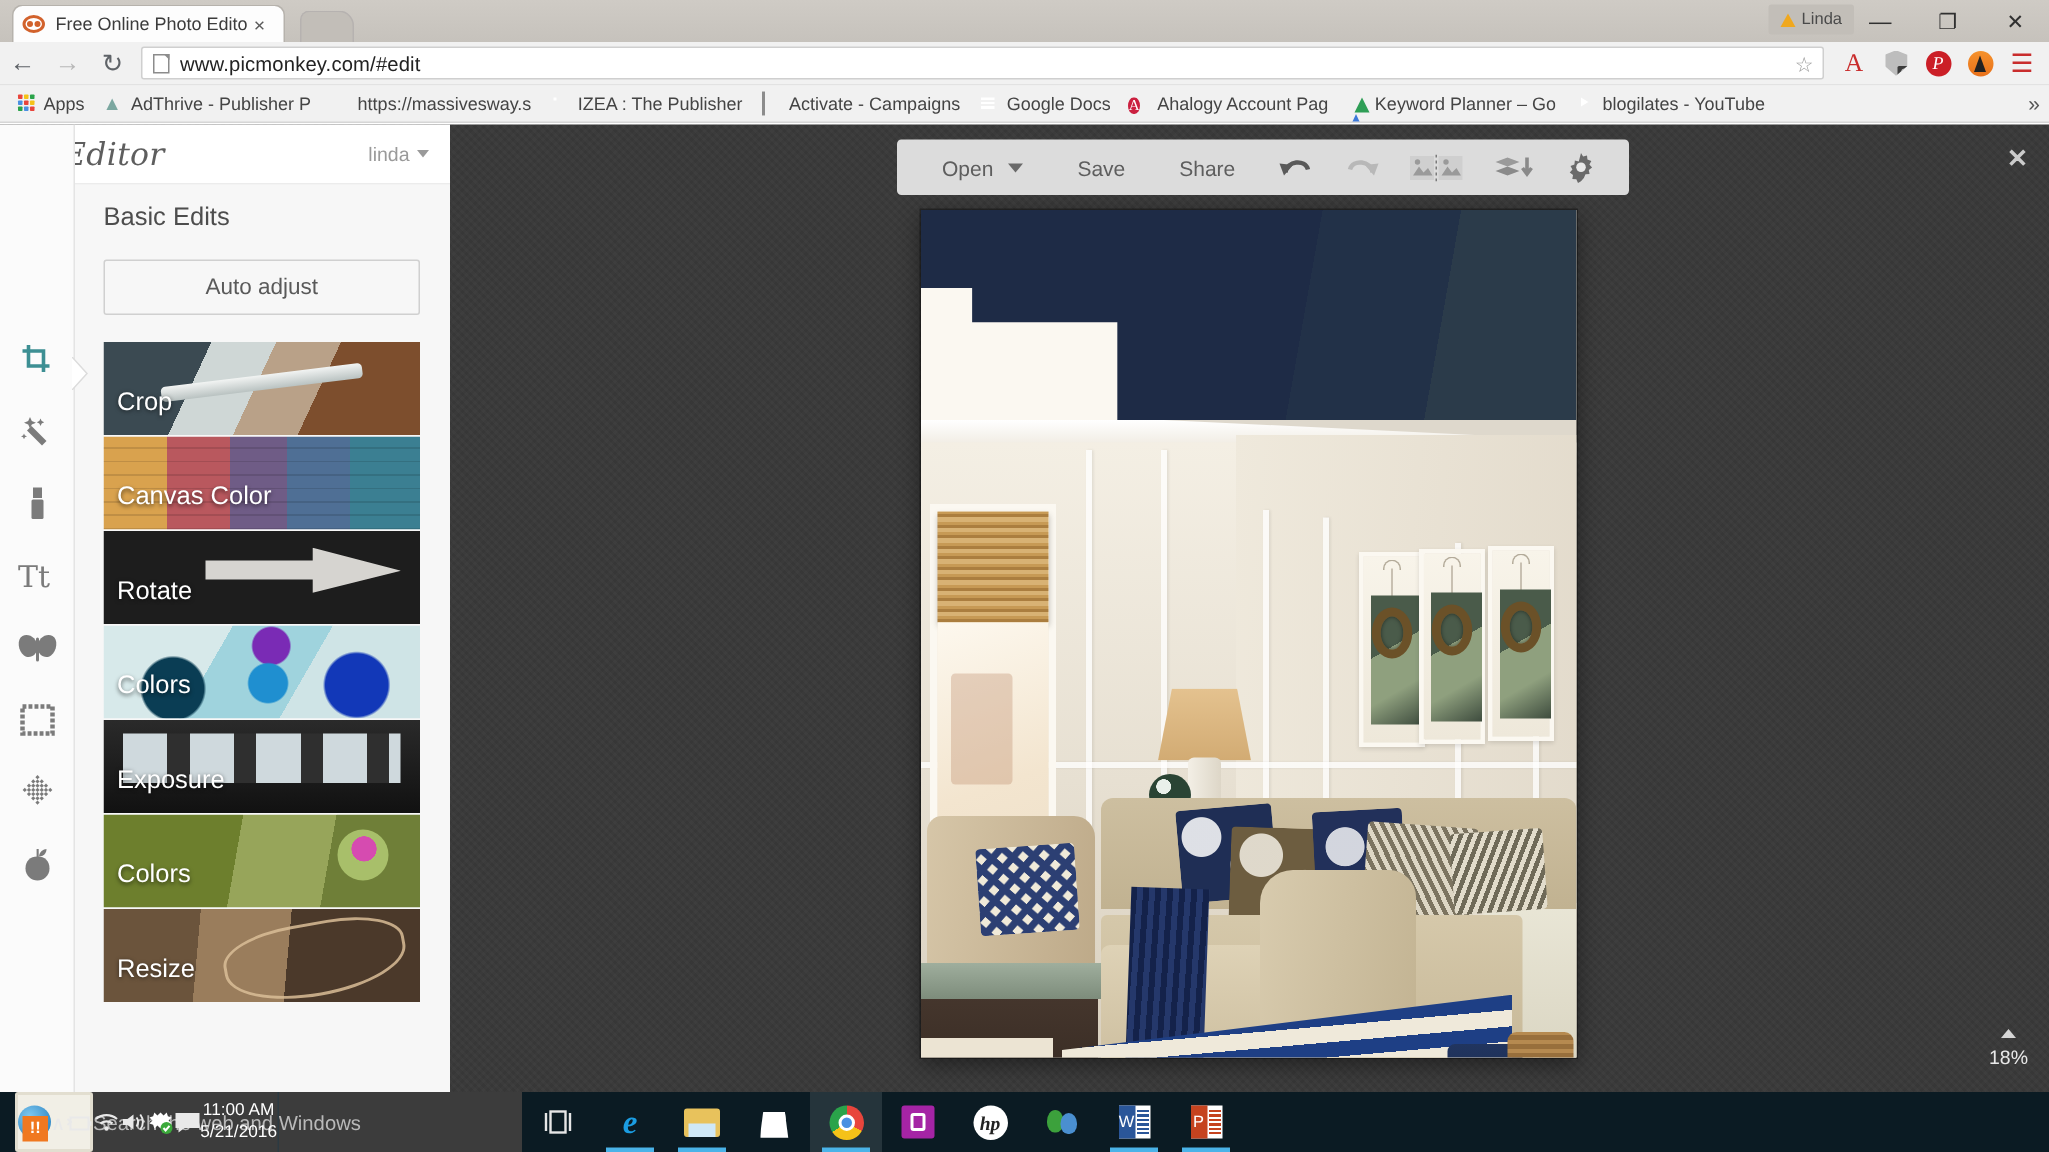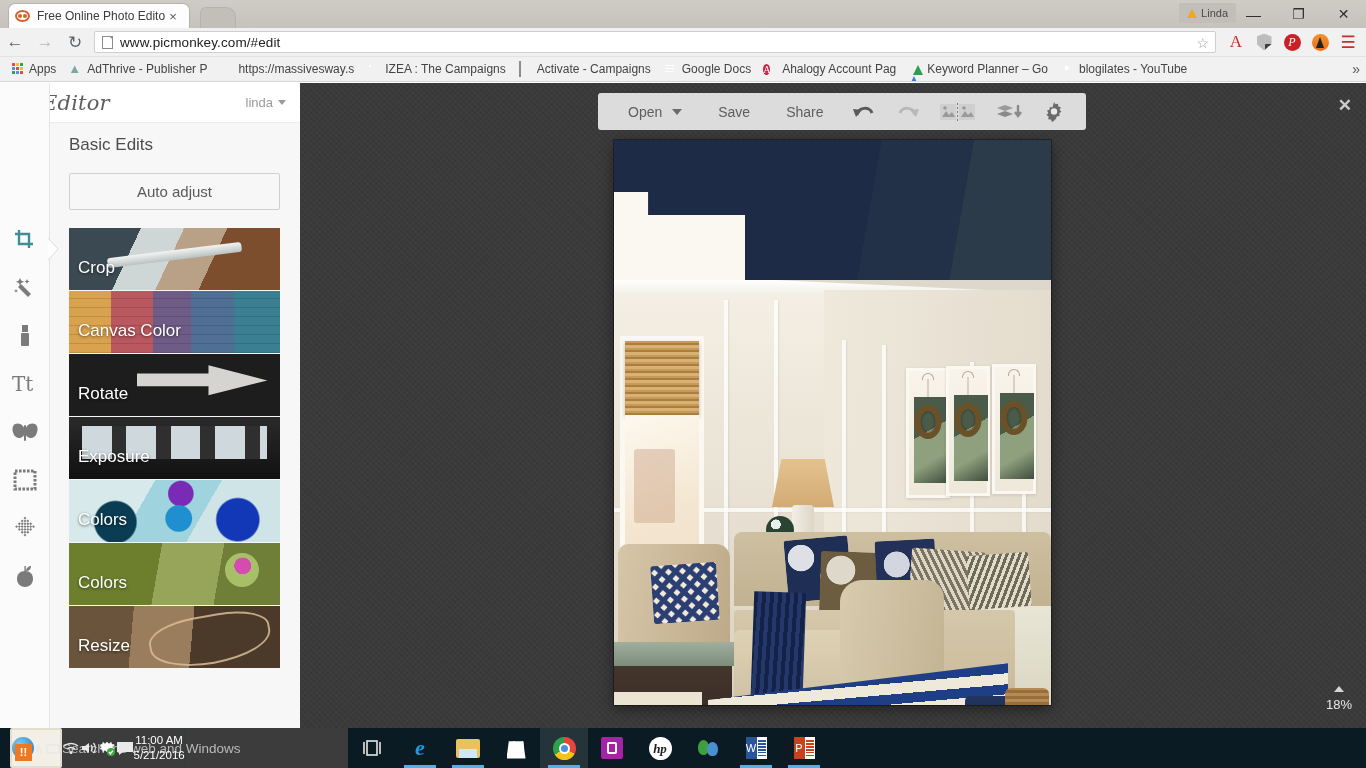--- a/index.html
+++ b/index.html
@@ -743,21 +743,21 @@
   <div class="bm">
     <span class="bmico ico-tree">▲</span>
     <span class="bm-label">AdThrive - Publisher P</span>
   </div>
   <div class="bm">
     <span class="bmico"><span class="ico-blue-blob"></span></span>
     <span class="bm-label">https://massivesway.s</span>
   </div>
   <div class="bm">
     <span class="bmico"><span class="ico-izea"></span></span>
-    <span class="bm-label">IZEA : The Campaigns</span>
+    <span class="bm-label">IZEA : The Publisher</span>
   </div>
   <div class="bm">
     <span class="bmico"><span class="ico-doc"></span></span>
     <span class="bm-label">Activate - Campaigns</span>
   </div>
   <div class="bm">
     <span class="bmico"><span class="ico-gdocs"></span></span>
     <span class="bm-label">Google Docs</span>
   </div>
   <div class="bm">
@@ -884,26 +884,26 @@
       </div>
       <div class="edit-item">
         <span class="thumb t-canvas"></span>
         <span class="lbl">Canvas Color</span>
       </div>
       <div class="edit-item">
         <span class="thumb t-rotate"></span>
         <span class="lbl">Rotate</span>
       </div>
       <div class="edit-item">
+        <span class="thumb t-colors"></span>
+        <span class="lbl">Colors</span>
+      </div>
+      <div class="edit-item">
         <span class="thumb t-exposure"></span>
         <span class="lbl">Exposure</span>
-      </div>
-      <div class="edit-item">
-        <span class="thumb t-colors"></span>
-        <span class="lbl">Colors</span>
       </div>
       <div class="edit-item">
         <span class="thumb t-sharpen"></span>
         <span class="lbl">Colors</span>
       </div>
       <div class="edit-item">
         <span class="thumb t-resize"></span>
         <span class="lbl">Resize</span>
       </div>
     </div>

